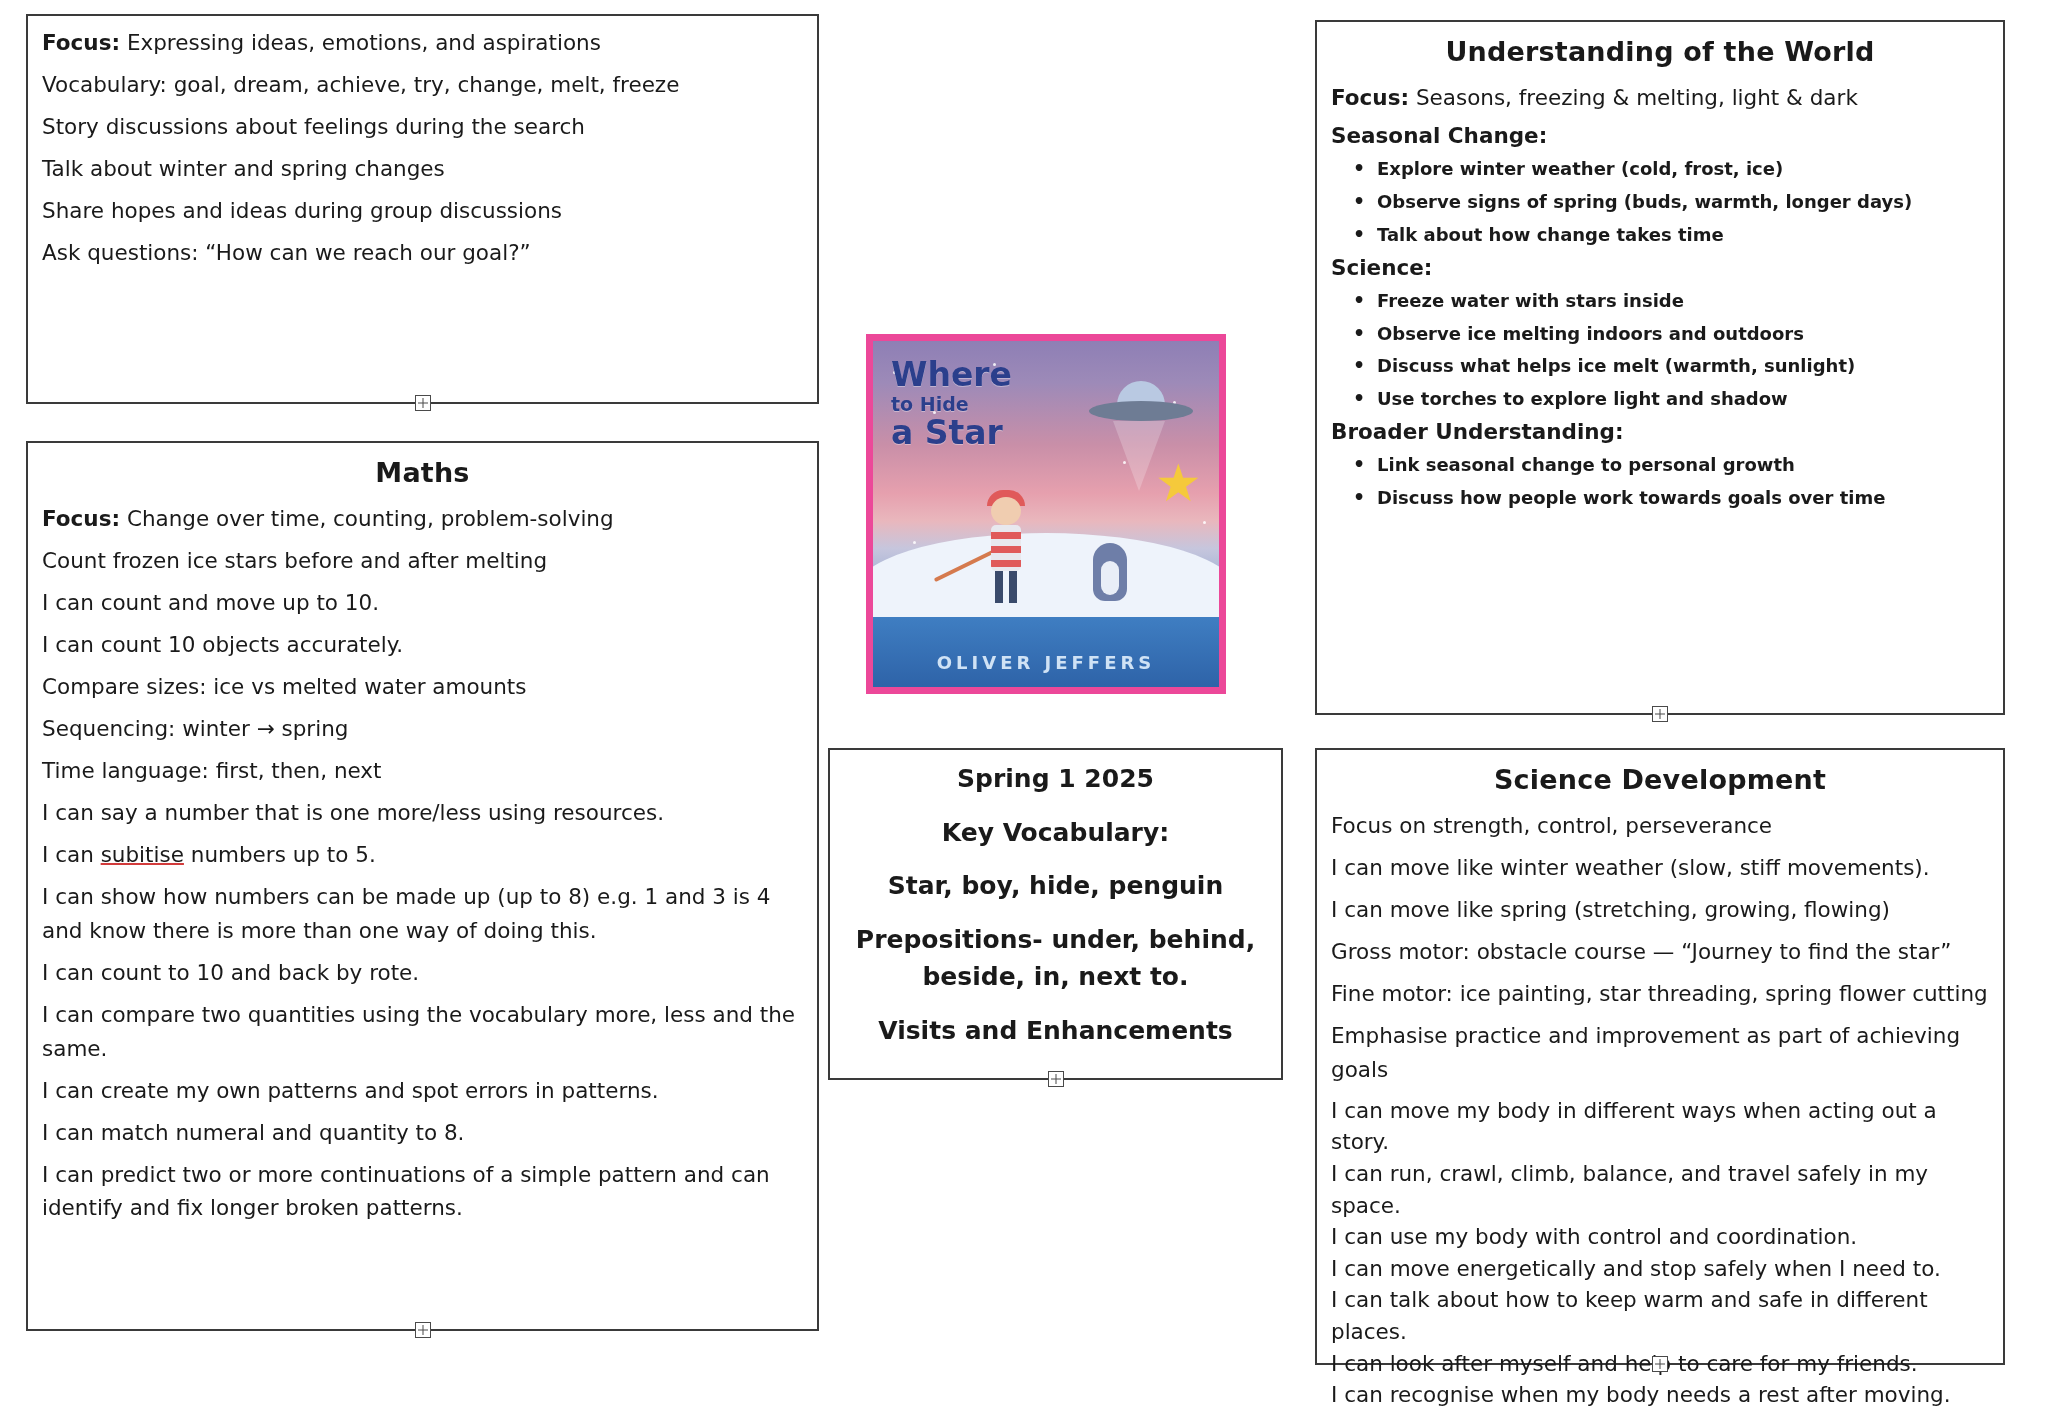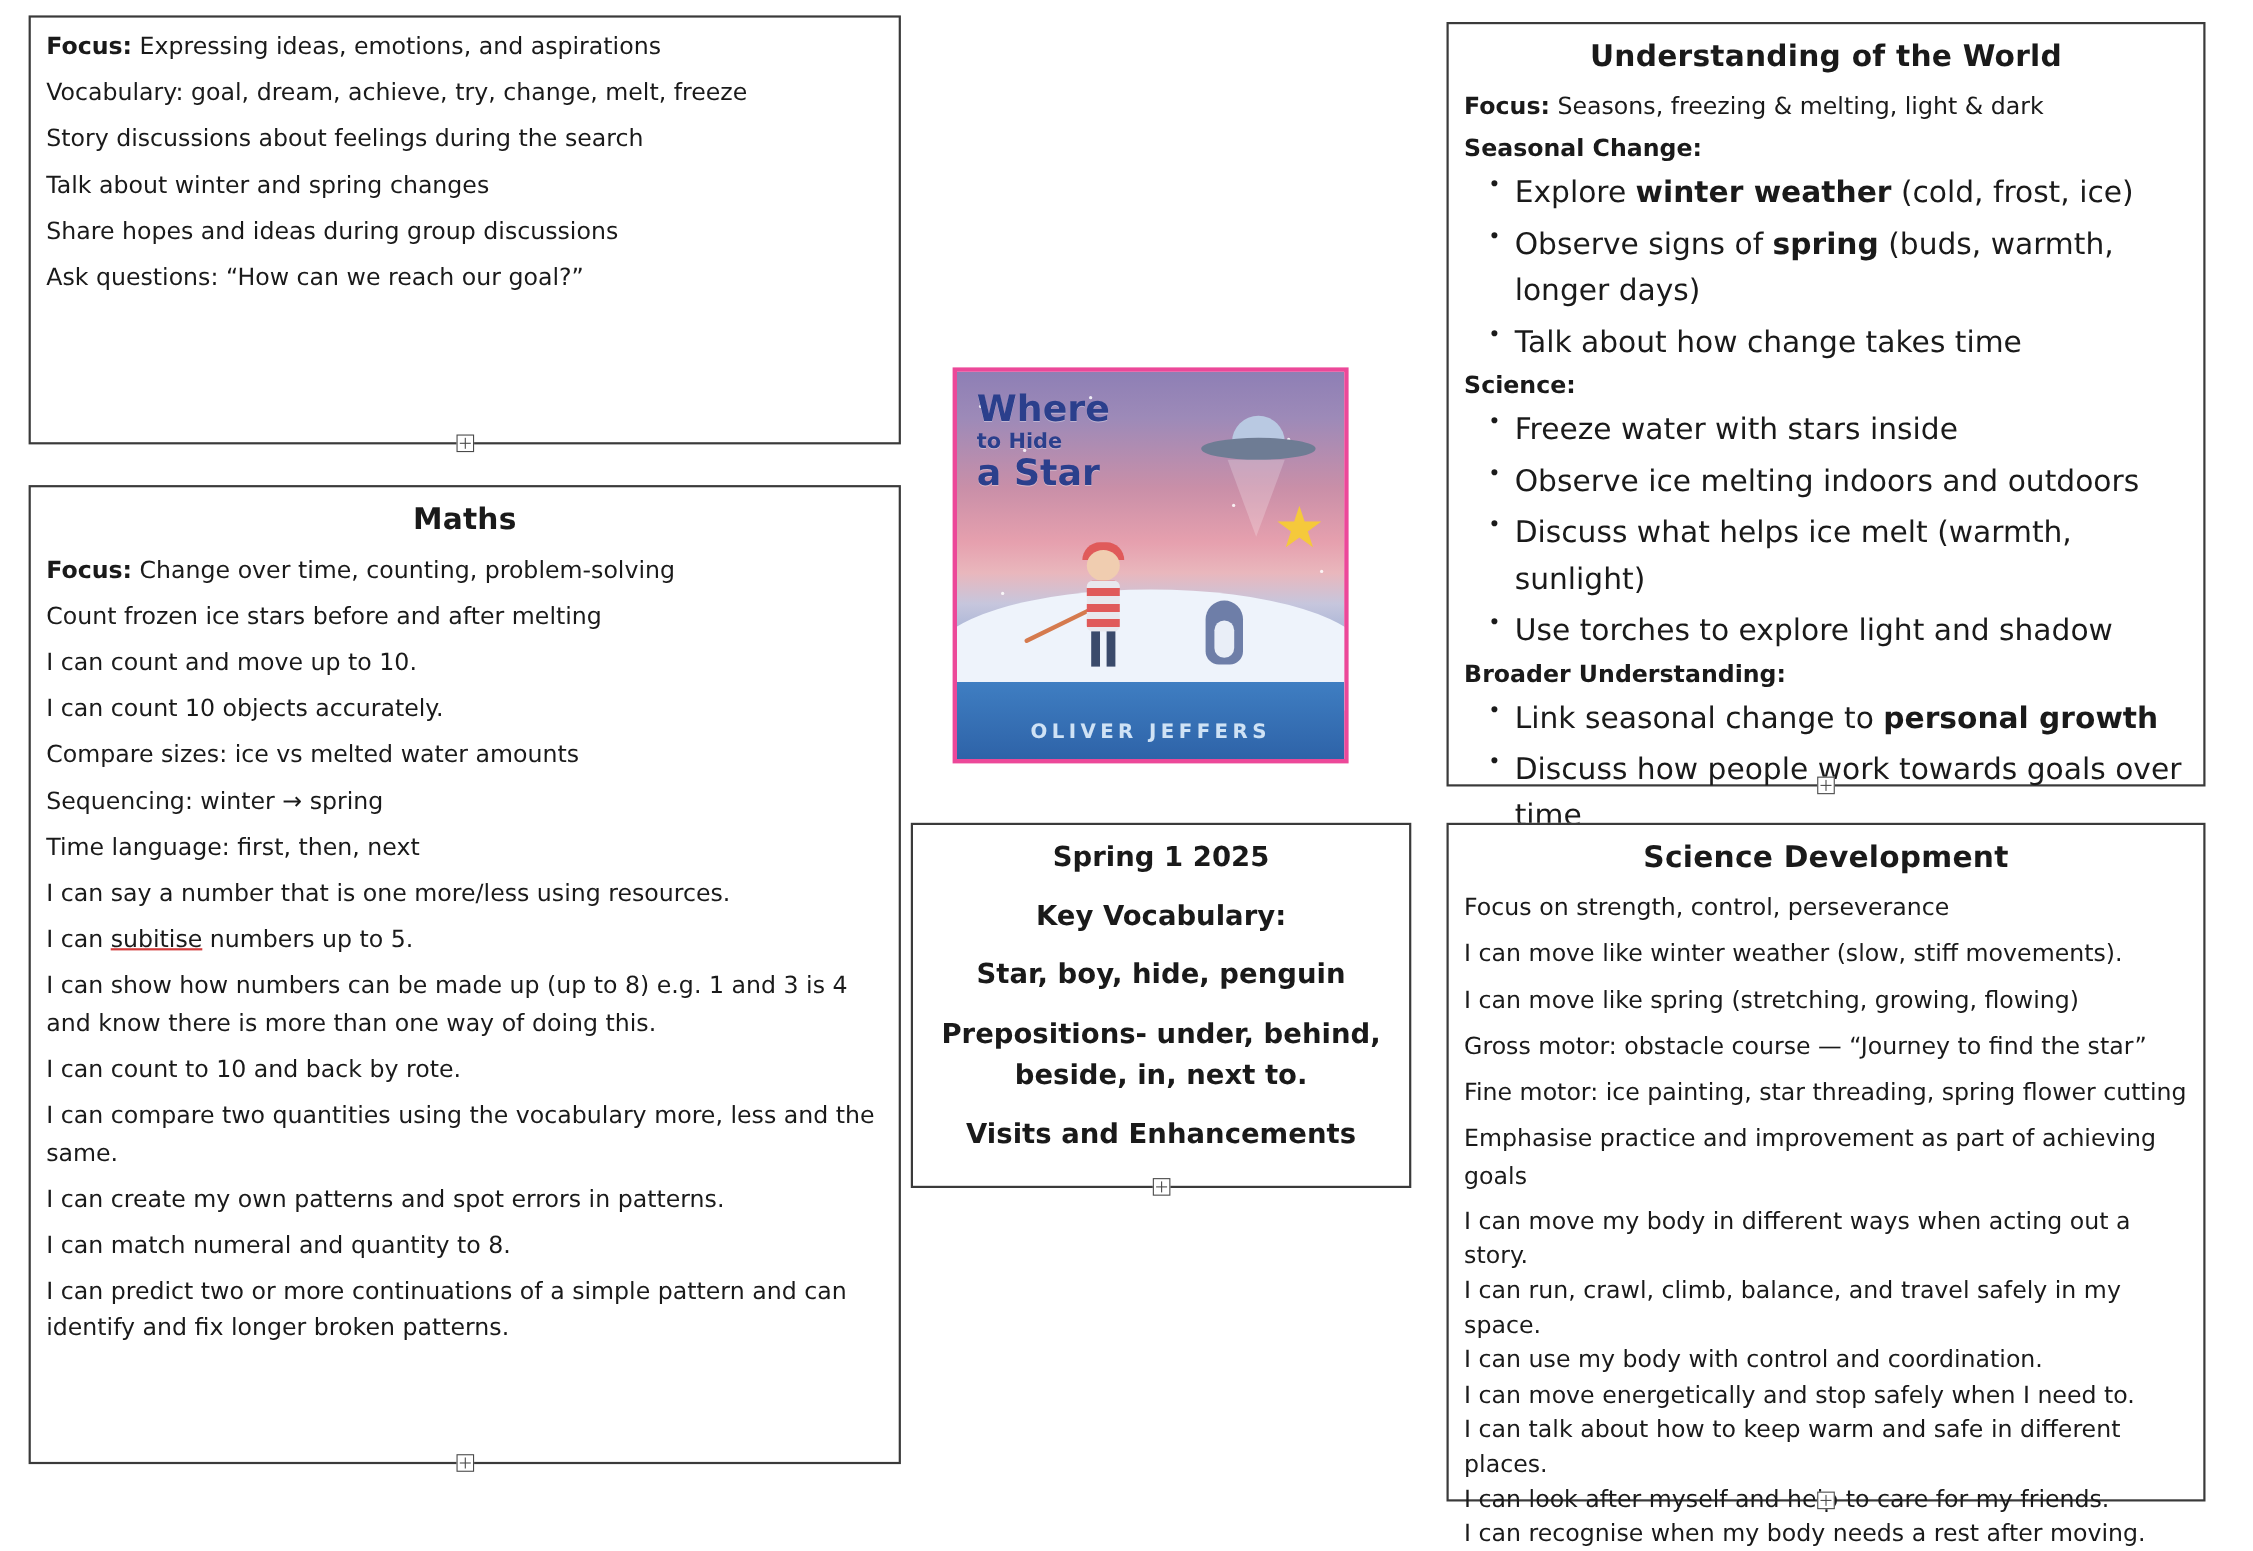--- a/index.html
+++ b/index.html
@@ -44,24 +44,25 @@
   }
   .line b {
     font-weight: bold;
   }
   .bullets {
     list-style: none;
     margin: 0 0 6px 0;
     padding: 0 0 0 46px;
   }
   .bullets li {
-    font-size: 27px;
+    font-size: 18px;
     line-height: 1.55;
     margin-bottom: 5px;
     position: relative;
+    font-weight: bold;
   }
   .bullets li::before {
     content: "\2022";
     position: absolute;
     left: -24px;
     top: -1px;
     font-size: 19px;
   }
   .sub-head {
     font-size: 21.5px;
@@ -114,21 +115,21 @@
   #panel-pd      { left: 1315px; top: 748px;  width: 690px;  height: 617px; }
   #panel-centre  { left: 828px;  top: 748px;  width: 455px;  height: 332px; }
 
   
   #book-cover {
     position: absolute;
     left: 866px;
     top: 334px;
     width: 360px;
     height: 360px;
-    border: 4px solid #ec4899;
+    border: 7px solid #ec4899;
     box-sizing: border-box;
     overflow: hidden;
   }
   .cover-sky {
     position: absolute;
     inset: 0;
     background: linear-gradient(180deg,
       #8e7fb5 0%, #9d8ab8 12%,
       #c98fa8 30%, #e6a0ae 44%,
       #e9b7bd 52%, #c6c6dd 60%,

